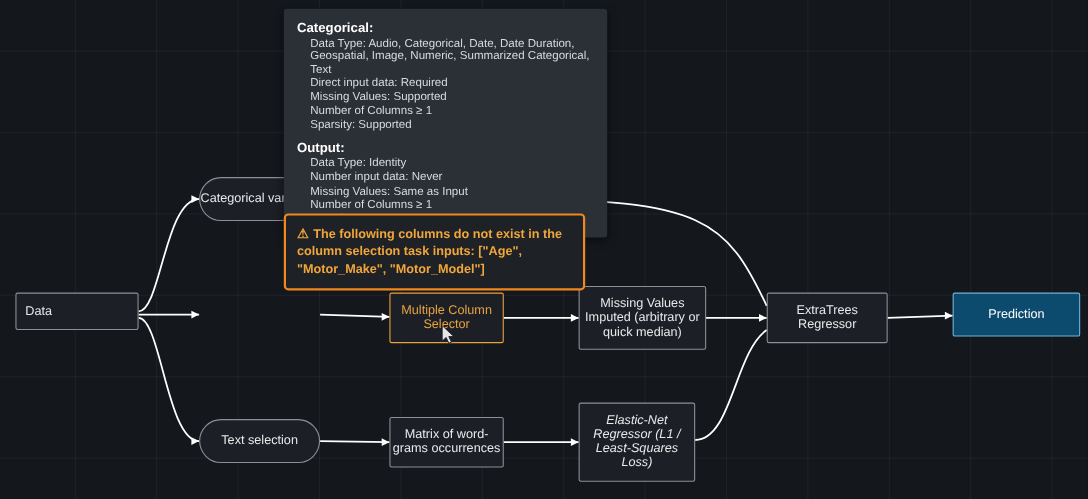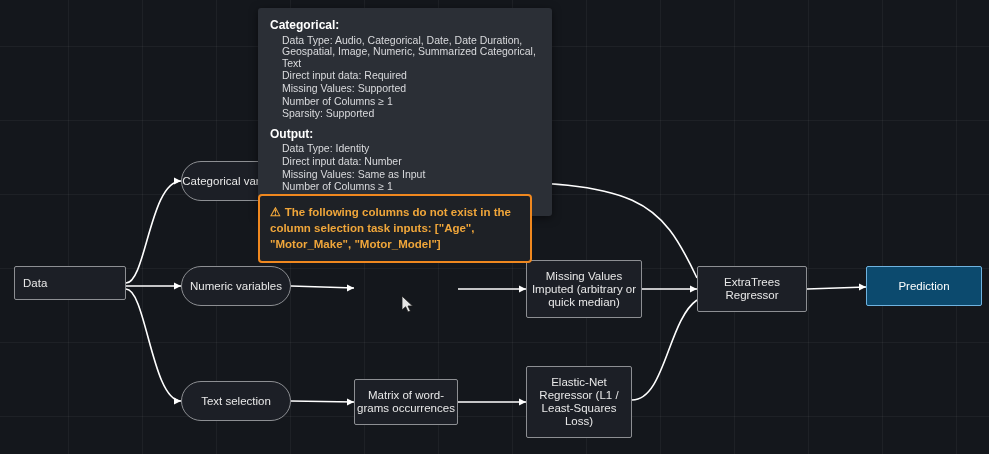--- a/index.html
+++ b/index.html
@@ -54,21 +54,21 @@
     border-color: #6fb3e0;
     color: #ffffff;
   }
   #node-data { left: 14px; top: 266px; width: 112px; height: 34px; justify-content: flex-start; padding-left: 8px; }
   #node-categorical { left: 181px; top: 161px; width: 110px; height: 40px; }
   #node-numeric { left: 181px; top: 266px; width: 110px; height: 40px; }
   #node-text { left: 181px; top: 381px; width: 110px; height: 40px; }
   #node-mcs { left: 354px; top: 266px; width: 104px; height: 46px; }
   #node-mvi { left: 526px; top: 260px; width: 116px; height: 58px; }
   #node-wordgram { left: 354px; top: 379px; width: 104px; height: 46px; justify-content: flex-end; }
-  #node-elasticnet { left: 526px; top: 366px; width: 106px; height: 72px; }
+  #node-elasticnet { left: 526px; top: 366px; width: 106px; height: 72px; font-style: italic; }
   #node-extratrees { left: 697px; top: 266px; width: 110px; height: 46px; }
   #node-prediction { left: 866px; top: 266px; width: 116px; height: 40px; }
 
   
   #tooltip {
     position: absolute;
     left: 258px;
     top: 8px;
     width: 294px;
     background: #2b2f36;
@@ -166,28 +166,28 @@
   </svg>
 
   <div class="node rect" id="node-data">
     <span>Data</span>
   </div>
 
   <div class="node pill" id="node-categorical">
     <span>Categorical variables</span>
   </div>
 
-  <div class="node pill" id="node-numeric">
-    <span>Numeric variables</span>
-  </div>
 
   <div class="node pill" id="node-text">
     <span>Text selection</span>
   </div>
 
+  <div class="node rect selected" id="node-mcs">
+    <span>Multiple Column Selector</span>
+  </div>
 
   <div class="node rect" id="node-mvi">
     <span>Missing Values Imputed (arbitrary or quick median)</span>
   </div>
 
   <div class="node rect" id="node-wordgram">
     <span>Matrix of word-grams occurrences</span>
   </div>
 
   <div class="node rect" id="node-elasticnet">
@@ -207,21 +207,21 @@
     <div class="tt-list">
       <div>Data Type: Audio, Categorical, Date, Date Duration, Geospatial, Image, Numeric, Summarized Categorical, Text</div>
       <div>Direct input data: Required</div>
       <div>Missing Values: Supported</div>
       <div>Number of Columns ≥ 1</div>
       <div>Sparsity: Supported</div>
     </div>
     <div class="tt-head second">Output:</div>
     <div class="tt-list">
       <div>Data Type: Identity</div>
-      <div>Direct input data: Number</div>
+      <div>Number input data: Never</div>
       <div>Missing Values: Same as Input</div>
       <div>Number of Columns ≥ 1</div>
       <div>Sparsity: Same as Input</div>
     </div>
   </div>
 
   <div id="warning">
     <span class="warn-ico">⚠</span><span>The following columns do not exist in the column selection task inputs: ["Age", "Motor_Make", "Motor_Model"]</span>
   </div>
 

